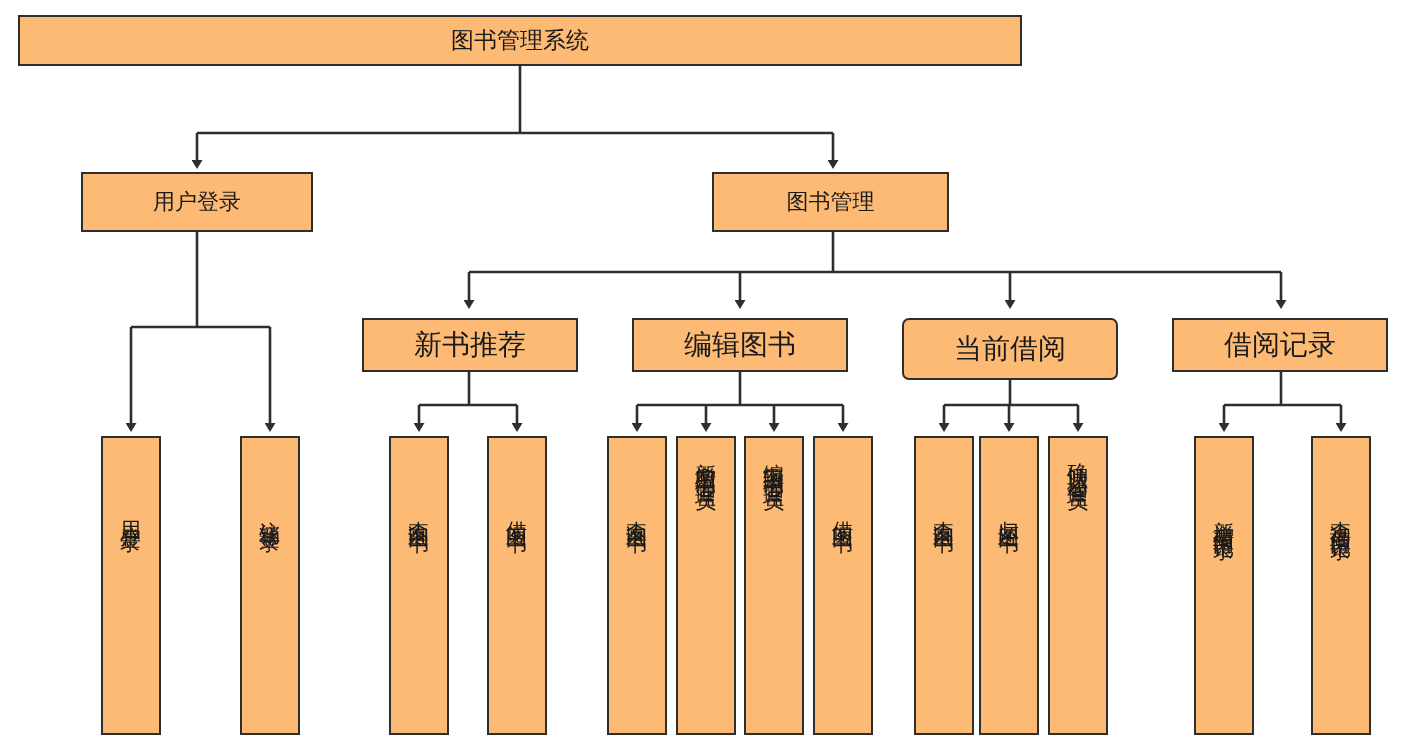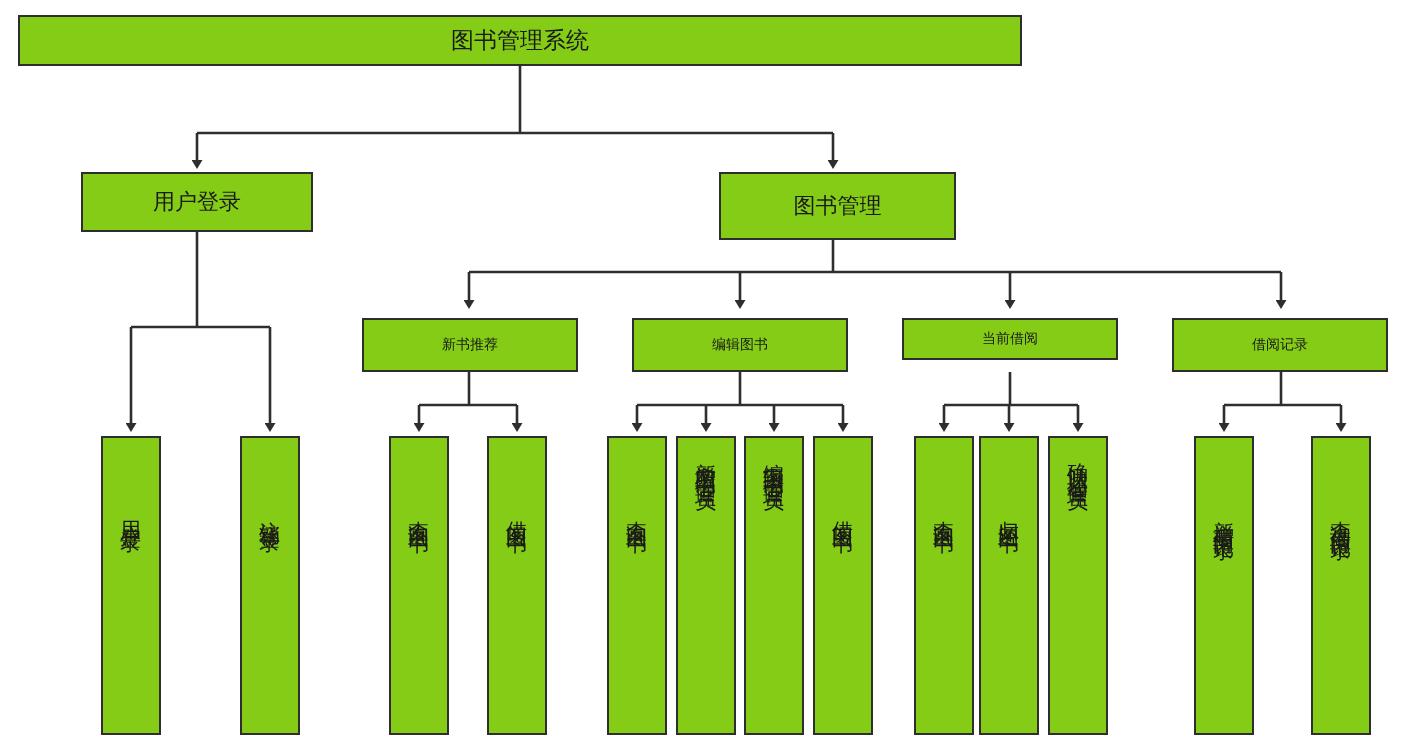--- a/index.html
+++ b/index.html
@@ -24,37 +24,37 @@
     position: absolute;
     left: 0;
     top: 0;
     width: 1405px;
     height: 747px;
     pointer-events: none;
   }
   .node {
     position: absolute;
     box-sizing: border-box;
-    background: #84cc16;
+    background: #fdba74;
     border: 2px solid #2e2e2e;
     display: flex;
     align-items: center;
     justify-content: center;
     text-align: center;
     color: #1a1a1a;
     z-index: 2;
   }
   .node.root {
     font-size: 23px;
   }
   .node.level2 {
     font-size: 22px;
   }
   .node.level3 {
-    font-size: 14px;
+    font-size: 28px;
   }
   
   .node.leaf {
     font-size: 21px;
     align-items: flex-start;
     justify-content: center;
     padding-top: 8px;
   }
   .vtext {
     writing-mode: vertical-rl;
@@ -133,31 +133,31 @@
     </g>
   </svg>
 
   <div class="node root" style="left:18px; top:15px; width:1004px; height:51px;">
     <span>图书管理系统</span>
   </div>
 
   <div class="node level2" style="left:81px; top:172px; width:232px; height:60px;">
     <span>用户登录</span>
   </div>
-  <div class="node level2" style="left:712px; top:172px; width:237px; height:68px;margin-left:7px;">
+  <div class="node level2" style="left:712px; top:172px; width:237px; height:60px;">
     <span>图书管理</span>
   </div>
 
   <div class="node level3" style="left:362px; top:318px; width:216px; height:54px;">
     <span>新书推荐</span>
   </div>
   <div class="node level3" style="left:632px; top:318px; width:216px; height:54px;">
     <span>编辑图书</span>
   </div>
-  <div class="node level3" style="left:902px; top:318px; width:216px; height:42px;">
+  <div class="node level3" style="left:902px; top:318px; width:216px; height:62px;border-radius:7px;">
     <span>当前借阅</span>
   </div>
   <div class="node level3" style="left:1172px; top:318px; width:216px; height:54px;">
     <span>借阅记录</span>
   </div>
 
   <div class="node leaf" style="left:101px; top:436px; width:60px; height:299px;">
     <span class="vtext pad">用户登录</span>
   </div>
   <div class="node leaf" style="left:240px; top:436px; width:60px; height:299px;">

